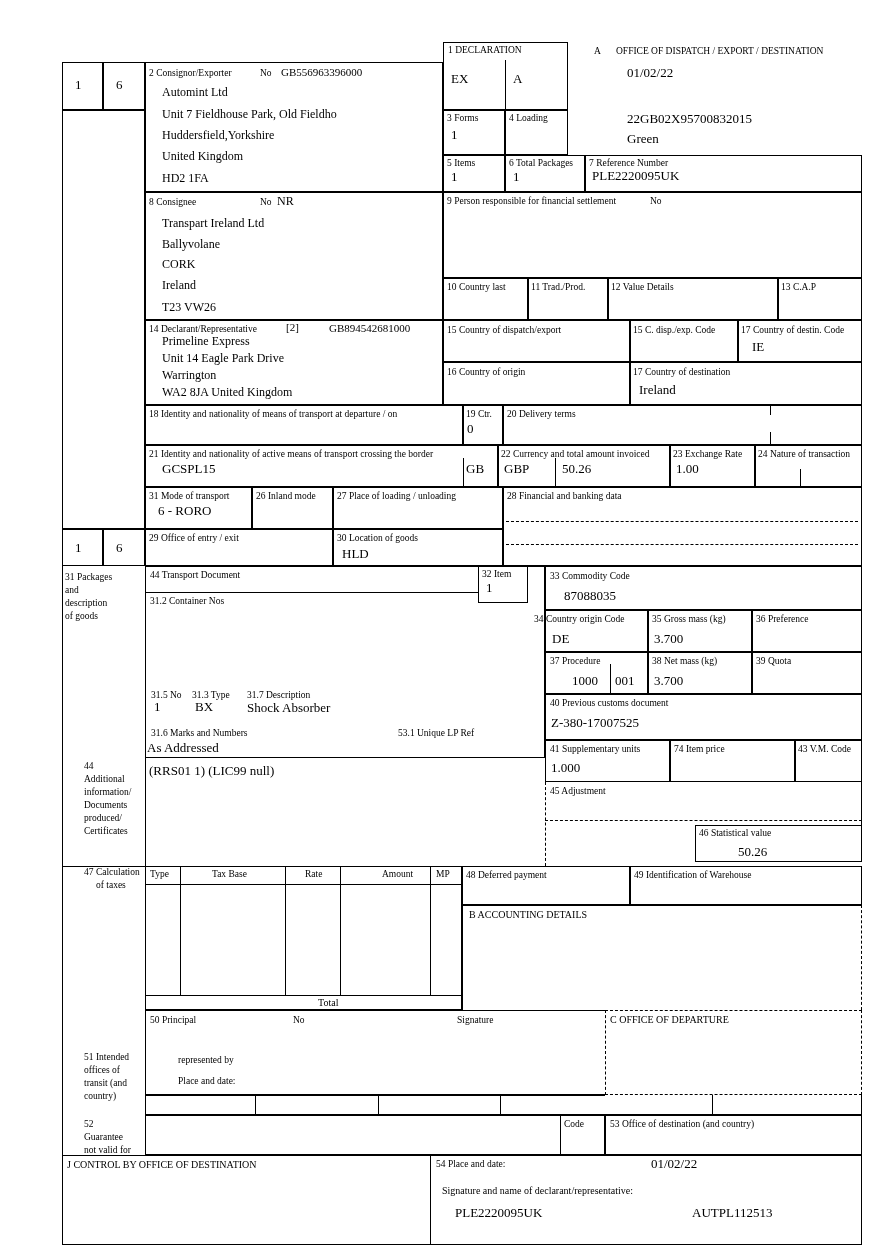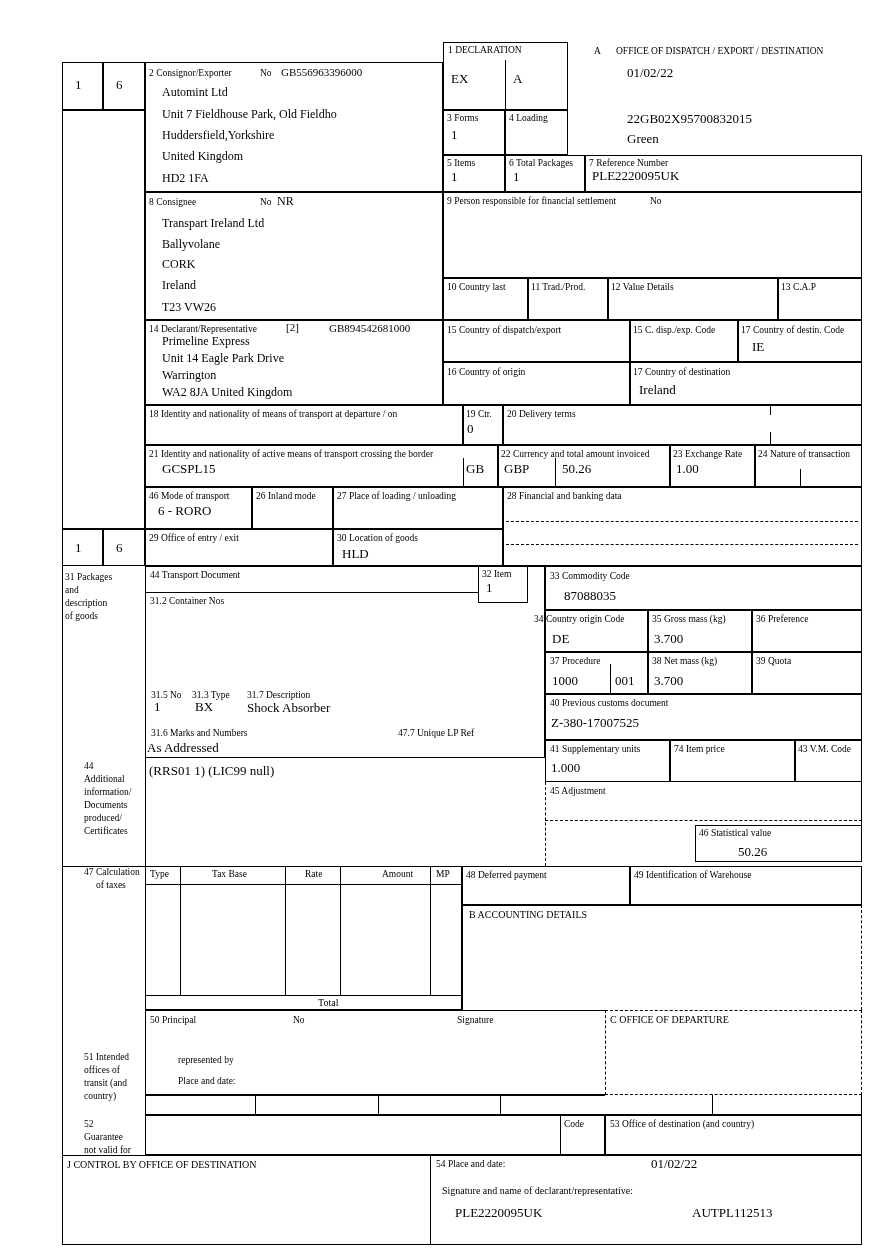--- a/index.html
+++ b/index.html
@@ -147,21 +147,21 @@
   <span class="lbl" style="left:673px;top:449px">23 Exchange Rate</span>
   <span class="val" style="left:676px;top:462px">1.00</span>
   <span class="lbl" style="left:758px;top:449px">24 Nature of transaction</span>
 
   <div class="bx" style="left:145px;top:487px;width:107px;height:42px"></div>
   <div class="bx" style="left:252px;top:487px;width:81px;height:42px"></div>
   <div class="bx" style="left:333px;top:487px;width:170px;height:42px"></div>
   <div class="bx" style="left:503px;top:487px;width:359px;height:79px"></div>
   <div class="dh" style="left:506px;top:521px;width:352px"></div>
   <div class="dh" style="left:506px;top:544px;width:352px"></div>
-  <span class="lbl" style="left:149px;top:491px">46 Mode of transport</span>
+  <span class="lbl" style="left:149px;top:491px">31 Mode of transport</span>
   <span class="val" style="left:158px;top:504px">6 - RORO</span>
   <span class="lbl" style="left:256px;top:491px">26 Inland mode</span>
   <span class="lbl" style="left:337px;top:491px">27 Place of loading / unloading</span>
   <span class="lbl" style="left:507px;top:491px">28 Financial and banking data</span>
 
   <div class="bx" style="left:145px;top:529px;width:188px;height:37px"></div>
   <div class="bx" style="left:333px;top:529px;width:170px;height:37px"></div>
   <span class="lbl" style="left:149px;top:533px">29 Office of entry / exit</span>
   <span class="lbl" style="left:337px;top:533px">30 Location of goods</span>
   <span class="val" style="left:342px;top:547px">HLD</span>
@@ -179,40 +179,40 @@
   <span class="lbl" style="left:482px;top:569px">32 Item</span>
   <span class="val" style="left:486px;top:581px">1</span>
 
   <span class="lbl" style="left:151px;top:690px">31.5 No</span>
   <span class="val" style="left:154px;top:700px">1</span>
   <span class="lbl" style="left:192px;top:690px">31.3 Type</span>
   <span class="val" style="left:195px;top:700px">BX</span>
   <span class="lbl" style="left:247px;top:690px">31.7 Description</span>
   <span class="val" style="left:247px;top:701px">Shock Absorber</span>
   <span class="lbl" style="left:151px;top:728px">31.6 Marks and Numbers</span>
-  <span class="lbl" style="left:398px;top:728px">47.7 Unique LP Ref</span>
+  <span class="lbl" style="left:398px;top:728px">53.1 Unique LP Ref</span>
   <span class="val" style="left:147px;top:741px">As Addressed</span>
 
   <div class="bx" style="left:545px;top:566px;width:317px;height:44px"></div>
   <span class="lbl" style="left:550px;top:571px">33 Commodity Code</span>
   <span class="val" style="left:564px;top:589px">87088035</span>
   <div class="bx" style="left:545px;top:610px;width:103px;height:42px"></div>
   <div class="bx" style="left:648px;top:610px;width:104px;height:42px"></div>
   <div class="bx" style="left:752px;top:610px;width:110px;height:42px"></div>
   <span class="lbl" style="left:534px;top:614px">34 Country origin Code</span>
   <span class="val" style="left:552px;top:632px">DE</span>
   <span class="lbl" style="left:652px;top:614px">35 Gross mass (kg)</span>
   <span class="val" style="left:654px;top:632px">3.700</span>
   <span class="lbl" style="left:756px;top:614px">36 Preference</span>
   <div class="bx" style="left:545px;top:652px;width:103px;height:42px"></div>
   <div class="bx" style="left:648px;top:652px;width:104px;height:42px"></div>
   <div class="bx" style="left:752px;top:652px;width:110px;height:42px"></div>
   <div class="ln" style="left:610px;top:664px;width:1px;height:30px"></div>
   <span class="lbl" style="left:550px;top:656px">37 Procedure</span>
-  <span class="val" style="left:552px;top:674px">1000</span>
+  <span class="val" style="left:572px;top:674px">1000</span>
   <span class="val" style="left:615px;top:674px">001</span>
   <span class="lbl" style="left:652px;top:656px">38 Net mass (kg)</span>
   <span class="val" style="left:654px;top:674px">3.700</span>
   <span class="lbl" style="left:756px;top:656px">39 Quota</span>
   <div class="bx" style="left:545px;top:694px;width:317px;height:46px"></div>
   <span class="lbl" style="left:550px;top:698px">40 Previous customs document</span>
   <span class="val" style="left:551px;top:716px">Z-380-17007525</span>
   <div class="bx" style="left:545px;top:740px;width:125px;height:42px"></div>
   <div class="bx" style="left:670px;top:740px;width:125px;height:42px"></div>
   <div class="bx" style="left:795px;top:740px;width:67px;height:42px"></div>

